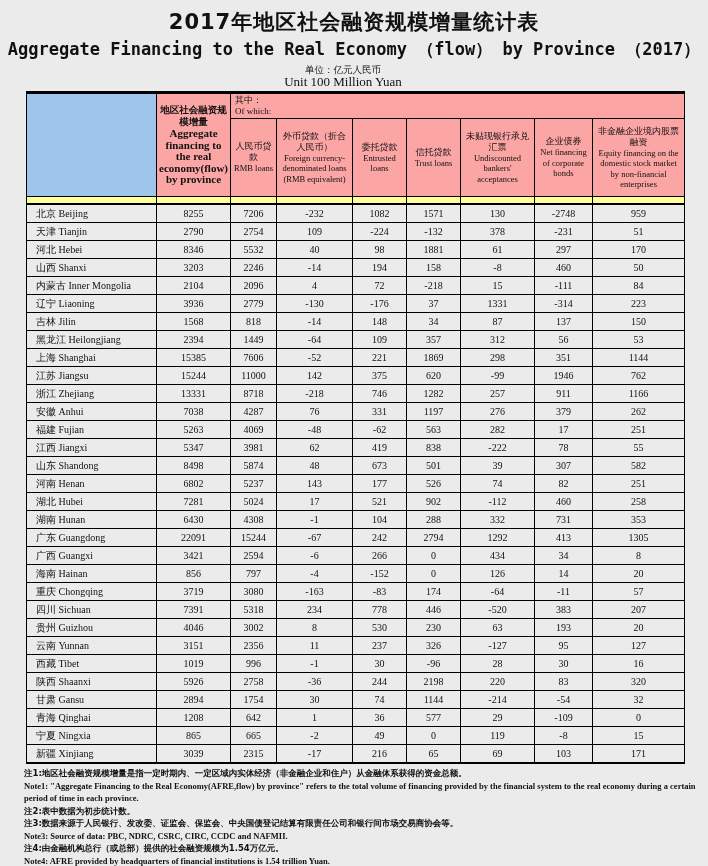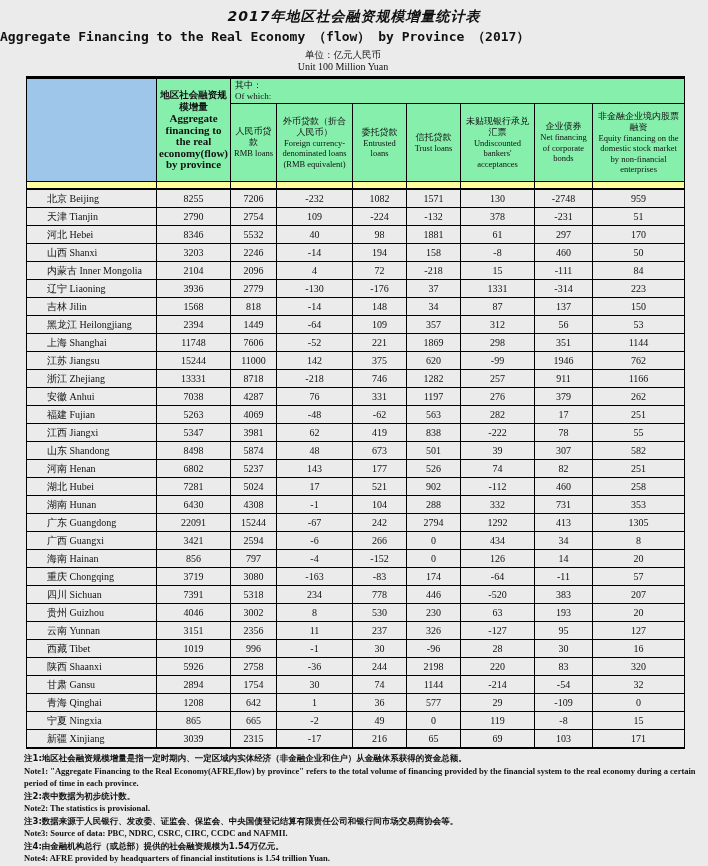--- a/index.html
+++ b/index.html
@@ -8,53 +8,53 @@
     background:#ebebeb;
     font-family:"Liberation Serif","DejaVu Serif",serif;
     color:#111;
     -webkit-font-smoothing:antialiased;
   }
   .page{width:708px;height:866px;overflow:hidden;position:relative;}
 
   
   .titlebar{padding-top:6px;}
   .page-title{
-    text-align:center;font-size:14px;font-weight:bold;margin:2px 0 2px 0;
-    font-family:"DejaVu Sans","Liberation Sans",sans-serif;letter-spacing:1px;font-style:italic;
+    text-align:center;font-size:21px;font-weight:bold;margin:2px 0 2px 0;
+    font-family:"DejaVu Sans","Liberation Sans",sans-serif;letter-spacing:1px;
   }
   .page-subtitle{
-    text-align:left;font-size:13px;font-weight:bold;margin:1px 0 3px 0;
+    text-align:center;font-size:17px;font-weight:bold;margin:1px 0 3px 0;
     font-family:"DejaVu Sans Mono","Liberation Mono",monospace;
   }
   .units{ text-align:center;margin-right:22px;line-height:12px; }
   .unit-cn{font-size:9.5px;font-family:"DejaVu Sans","Liberation Sans",sans-serif;}
-  .unit-en{font-size:10px;}
+  .unit-en{font-size:13px;}
 
   
   table.afre{
     border-collapse:collapse;table-layout:fixed;
     width:658px;margin:3px 0 0 26px;
     border-top:3px solid #000;border-bottom:2px solid #000;
   }
   table.afre th,table.afre td{border:1px solid #000;overflow:hidden;}
-  thead th{background:#86efac;font-weight:normal;}
+  thead th{background:#fca5a5;font-weight:normal;}
   th.blank-h{background:#9ec6ea;}
   tr.h1{height:26px;}
   th.ofwhich{text-align:left;vertical-align:top;padding:1px 4px;font-size:9px;line-height:11px;}
   th.afre-h{vertical-align:middle;padding:1px 2px;}
   .hdr-cn{font-size:9.5px;font-weight:bold;line-height:12px;}
   .hdr-en{font-size:11px;font-weight:bold;line-height:11.5px;}
   tr.h2{height:78px;}
   tr.h2 th{vertical-align:middle;padding:1px 2px;}
   .sub-cn{font-size:9px;line-height:11px;}
   .sub-en{font-size:8.5px;line-height:10.5px;}
   tr.stripe td{background:#ffff9c;height:6px;padding:0;}
   tr.stripe{border-bottom:2px solid #000;}
   tbody td{height:17px;font-size:10px;text-align:center;padding:0;background:transparent;}
-  td.province{text-align:left;padding-left:20px;white-space:nowrap;}
+  td.province{text-align:left;padding-left:9px;white-space:nowrap;}
   .prov-cn{font-size:10px;}
   .prov-en{font-size:10px;}
 
   
   .notes{margin:3px 0 0 24px;width:672px;font-weight:bold;}
   .note{font-size:8.5px;line-height:12.5px;}
   .note.cn{font-family:"DejaVu Sans","Liberation Sans",sans-serif;font-size:8.5px;}
 </style>
 </head>
 <body>
@@ -247,21 +247,21 @@
       <td>357</td>
       <td>312</td>
       <td>56</td>
       <td>53</td>
     </tr>
         <tr>
       <td class="province">
         <span class="prov-cn">上海</span>
         <span class="prov-en">Shanghai</span>
       </td>
-      <td>11748</td>
+      <td>15385</td>
       <td>7606</td>
       <td>-52</td>
       <td>221</td>
       <td>1869</td>
       <td>298</td>
       <td>351</td>
       <td>1144</td>
     </tr>
         <tr>
       <td class="province">
@@ -571,20 +571,19 @@
       <td>103</td>
       <td>171</td>
     </tr>
       </tbody>
   </table>
 
   <div class="notes">
     <div class="note cn">注1:地区社会融资规模增量是指一定时期内、一定区域内实体经济（非金融企业和住户）从金融体系获得的资金总额。</div>
     <div class="note">Note1: "Aggregate Financing to the Real Economy(AFRE,flow) by province" refers to the total volume of financing provided by the financial system to the real economy during a certain period of time in each province.</div>
     <div class="note cn">注2:表中数据为初步统计数。</div>
-    <div class="note">Note2: The statistics is provisional.</div>
     <div class="note cn">注3:数据来源于人民银行、发改委、证监会、保监会、中央国债登记结算有限责任公司和银行间市场交易商协会等。</div>
     <div class="note">Note3: Source of data: PBC, NDRC, CSRC, CIRC, CCDC and NAFMII.</div>
     <div class="note cn">注4:由金融机构总行（或总部）提供的社会融资规模为1.54万亿元。</div>
     <div class="note">Note4: AFRE provided by headquarters of financial institutions is 1.54 trillion Yuan.</div>
   </div>
 
 </div>
 
 </body></html>

